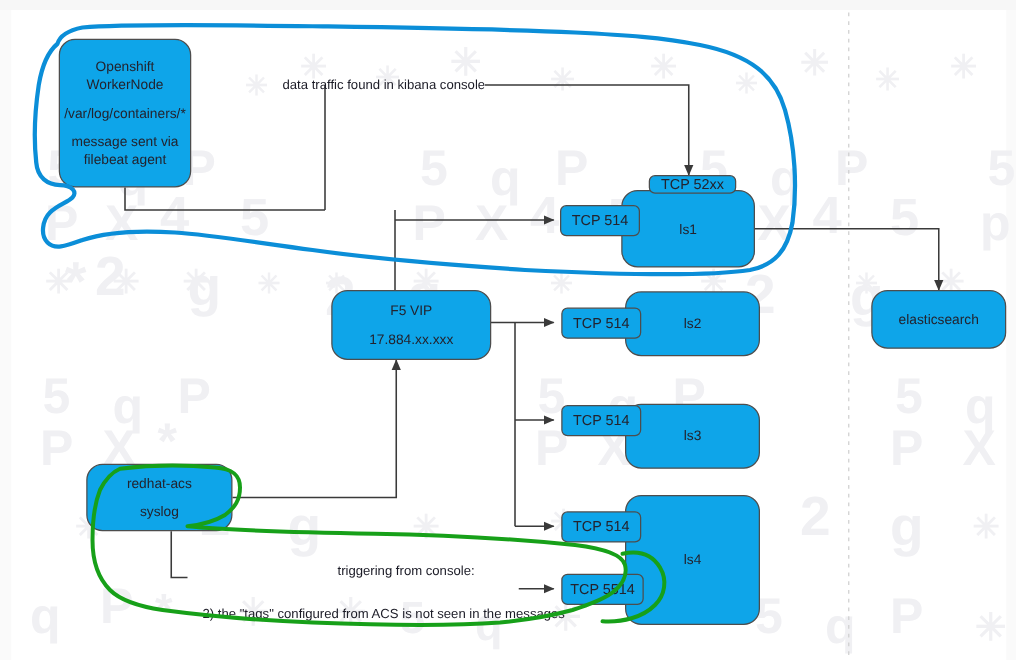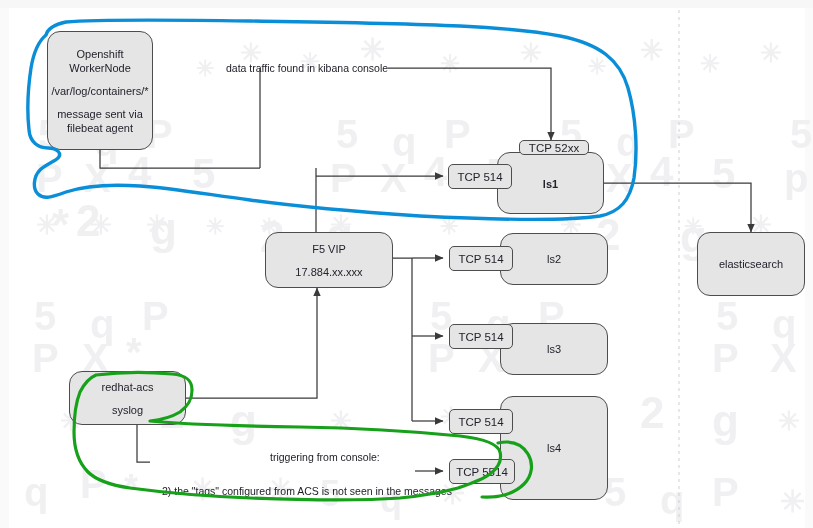--- a/index.html
+++ b/index.html
@@ -43,21 +43,21 @@
   }
   #wm-layer { z-index: 1; }
   #edge-layer { z-index: 3; }
   #annot-layer { z-index: 5; }
   .boxes { position: absolute; left:0; top:0; width:813px; height:528px; z-index: 4; }
 
   .node {
     position: absolute;
     box-sizing: border-box;
     border: 1.3px solid #4d4d4d;
-    background: #e5e5e5;
+    background: #0ea5e9;
     color: #23232e;
     font-size: 11px;
     line-height: 14px;
     text-align: center;
     display: flex;
     flex-direction: column;
     align-items: center;
     justify-content: center;
   }
   .node.round  { border-radius: 13px; }
@@ -233,32 +233,32 @@
       <span class="ln">Openshift</span>
       <span class="ln">WorkerNode</span>
       <span class="gap"></span>
       <span class="ln">/var/log/containers/*</span>
       <span class="gap"></span>
       <span class="ln">message sent via</span>
       <span class="ln">filebeat agent</span>
     </div>
 
     <div class="node round" style="left:497px; top:152px; width:107px; height:62px;">
-      <span class="ln" style="margin-top:2px;font-weight:bold;">ls1</span>
+      <span class="ln" style="margin-top:2px;">ls1</span>
     </div>
 
     <div class="node small" style="left:519px; top:140px; width:70px; height:15px;">
       <span class="ln">TCP 52xx</span>
     </div>
 
     <div class="node small" style="left:448px; top:164px; width:64px; height:25px;">
       <span class="ln">TCP 514</span>
     </div>
 
-    <div class="node round" style="left:697px; top:232px; width:108px; height:64px;">
+    <div class="node round" style="left:697px; top:232px; width:108px; height:47px;">
       <span class="ln">elasticsearch</span>
     </div>
 
     <div class="node round" style="left:265px; top:232px; width:128px; height:56px;">
       <span class="ln">F5 VIP</span>
       <span class="gap"></span>
       <span class="ln">17.884.xx.xxx</span>
     </div>
 
     <div class="node round" style="left:500px; top:233px; width:108px; height:52px;">

